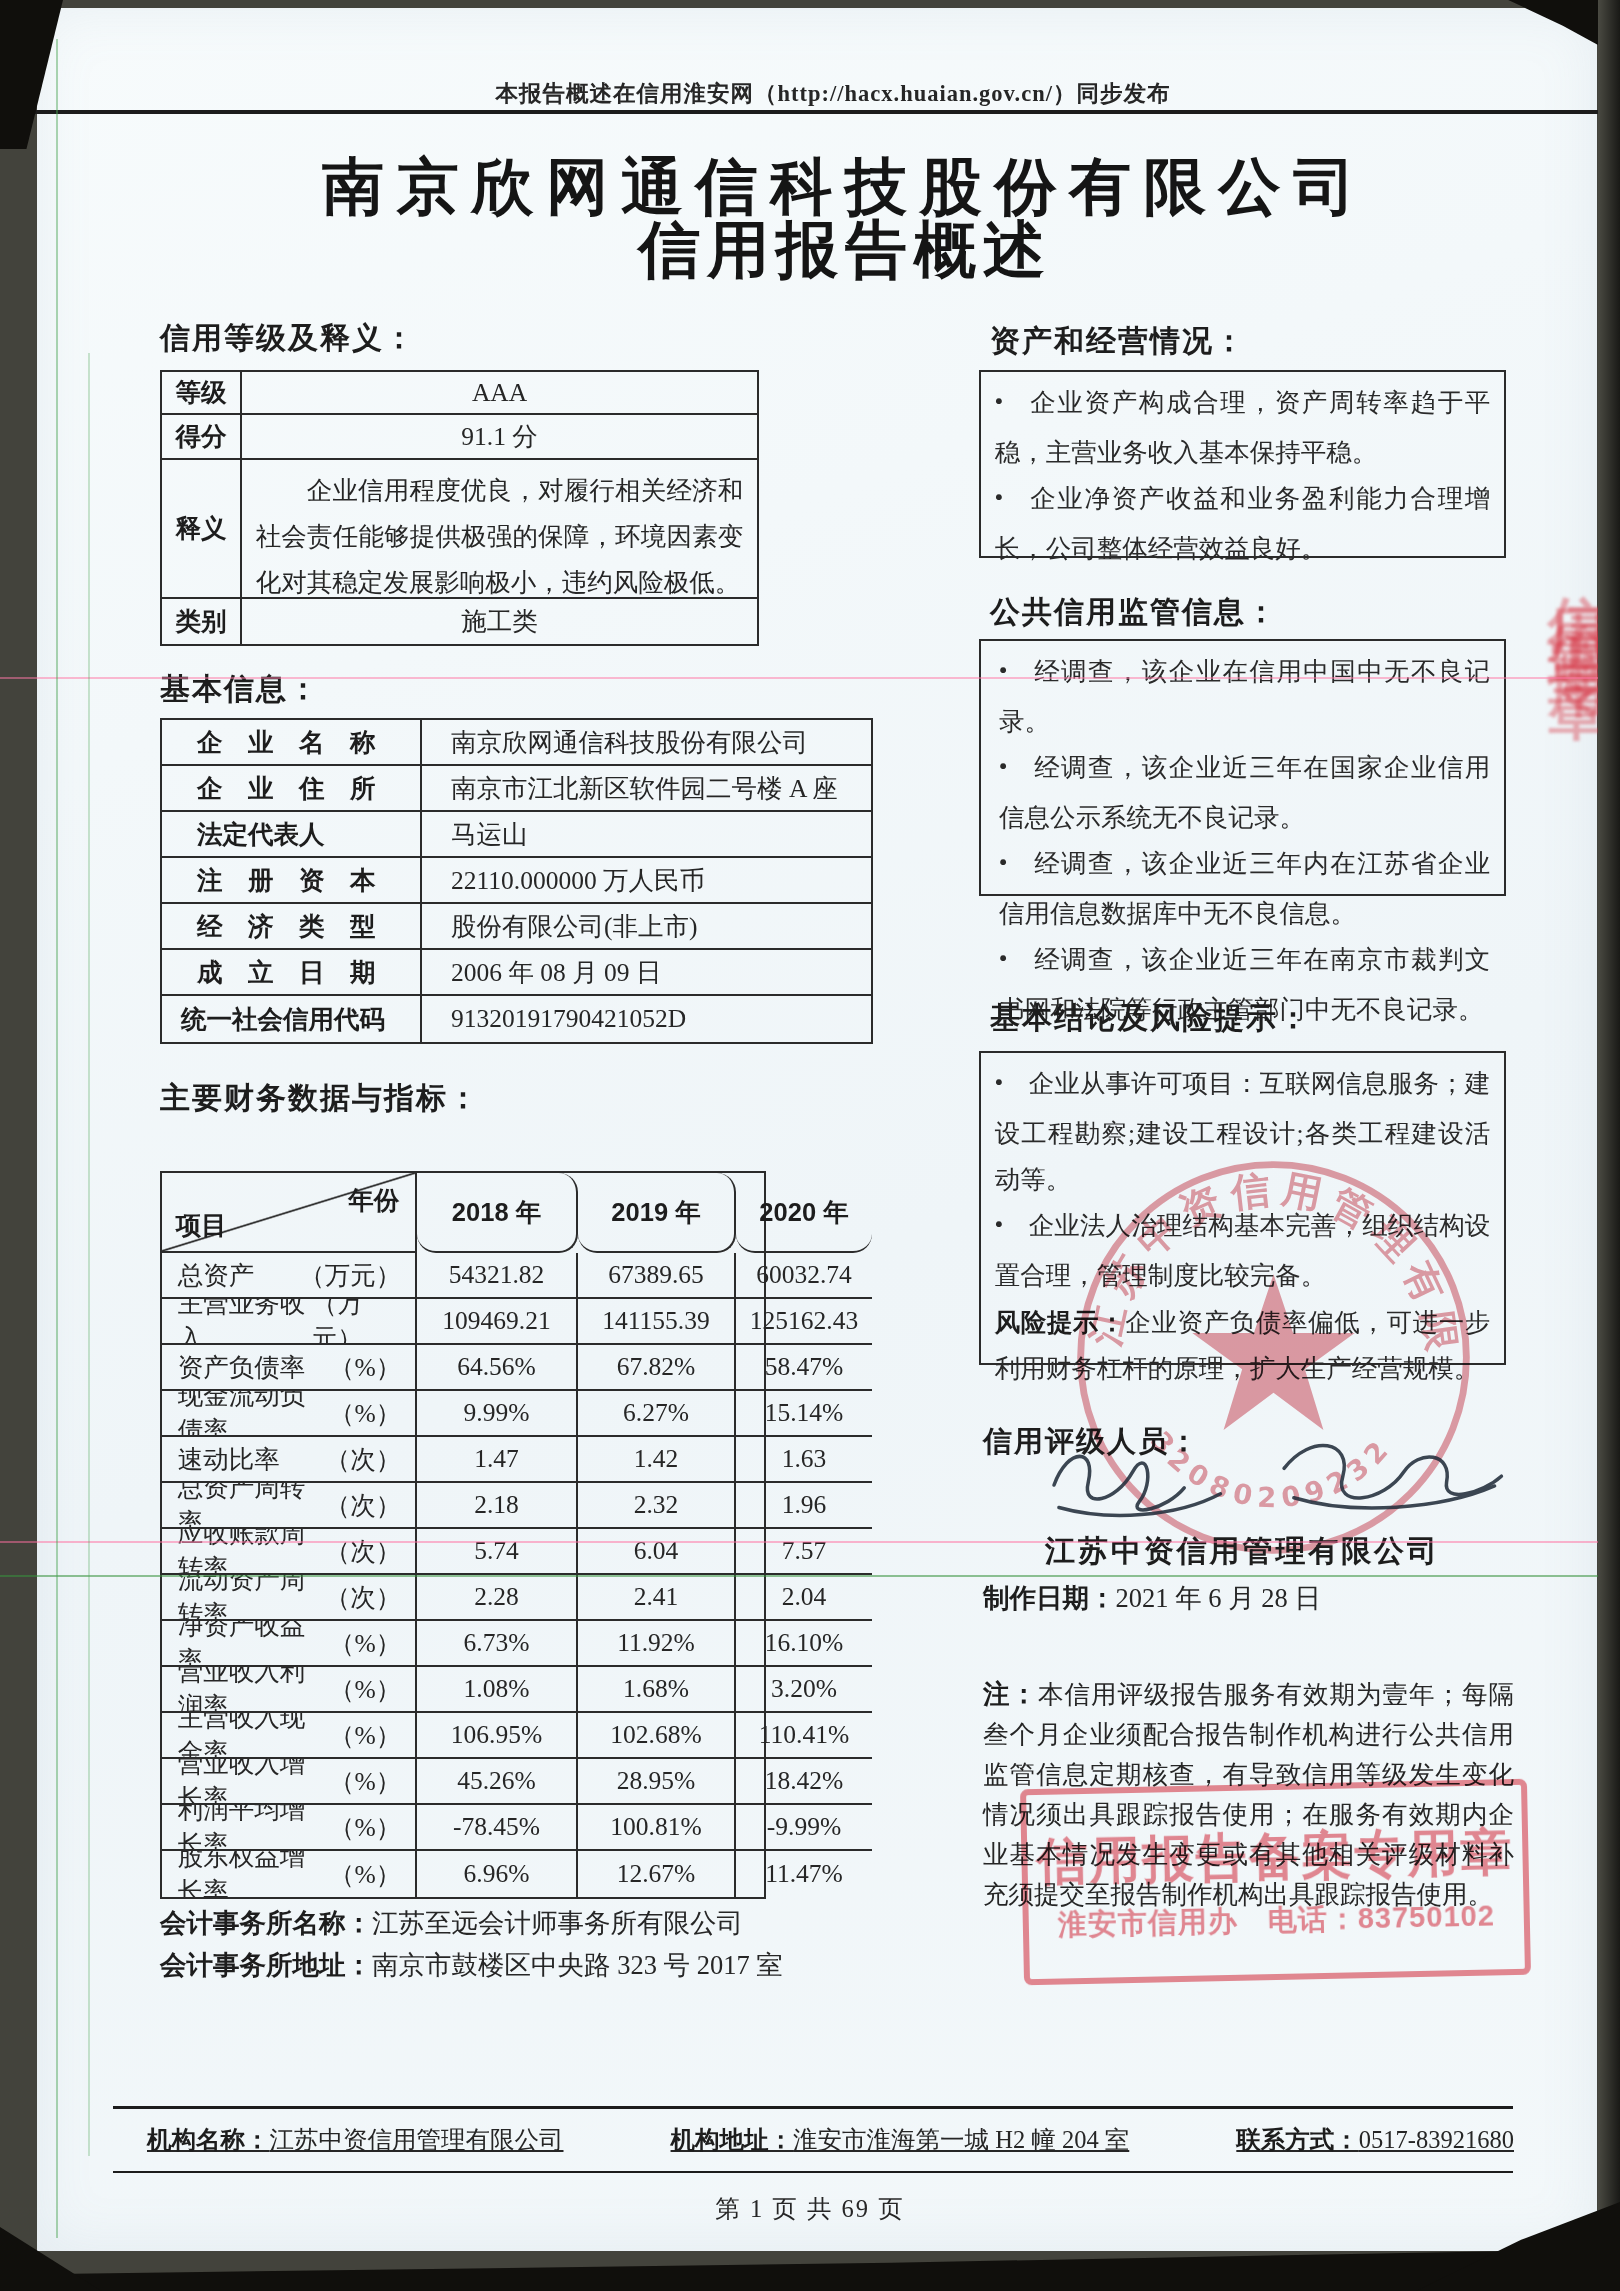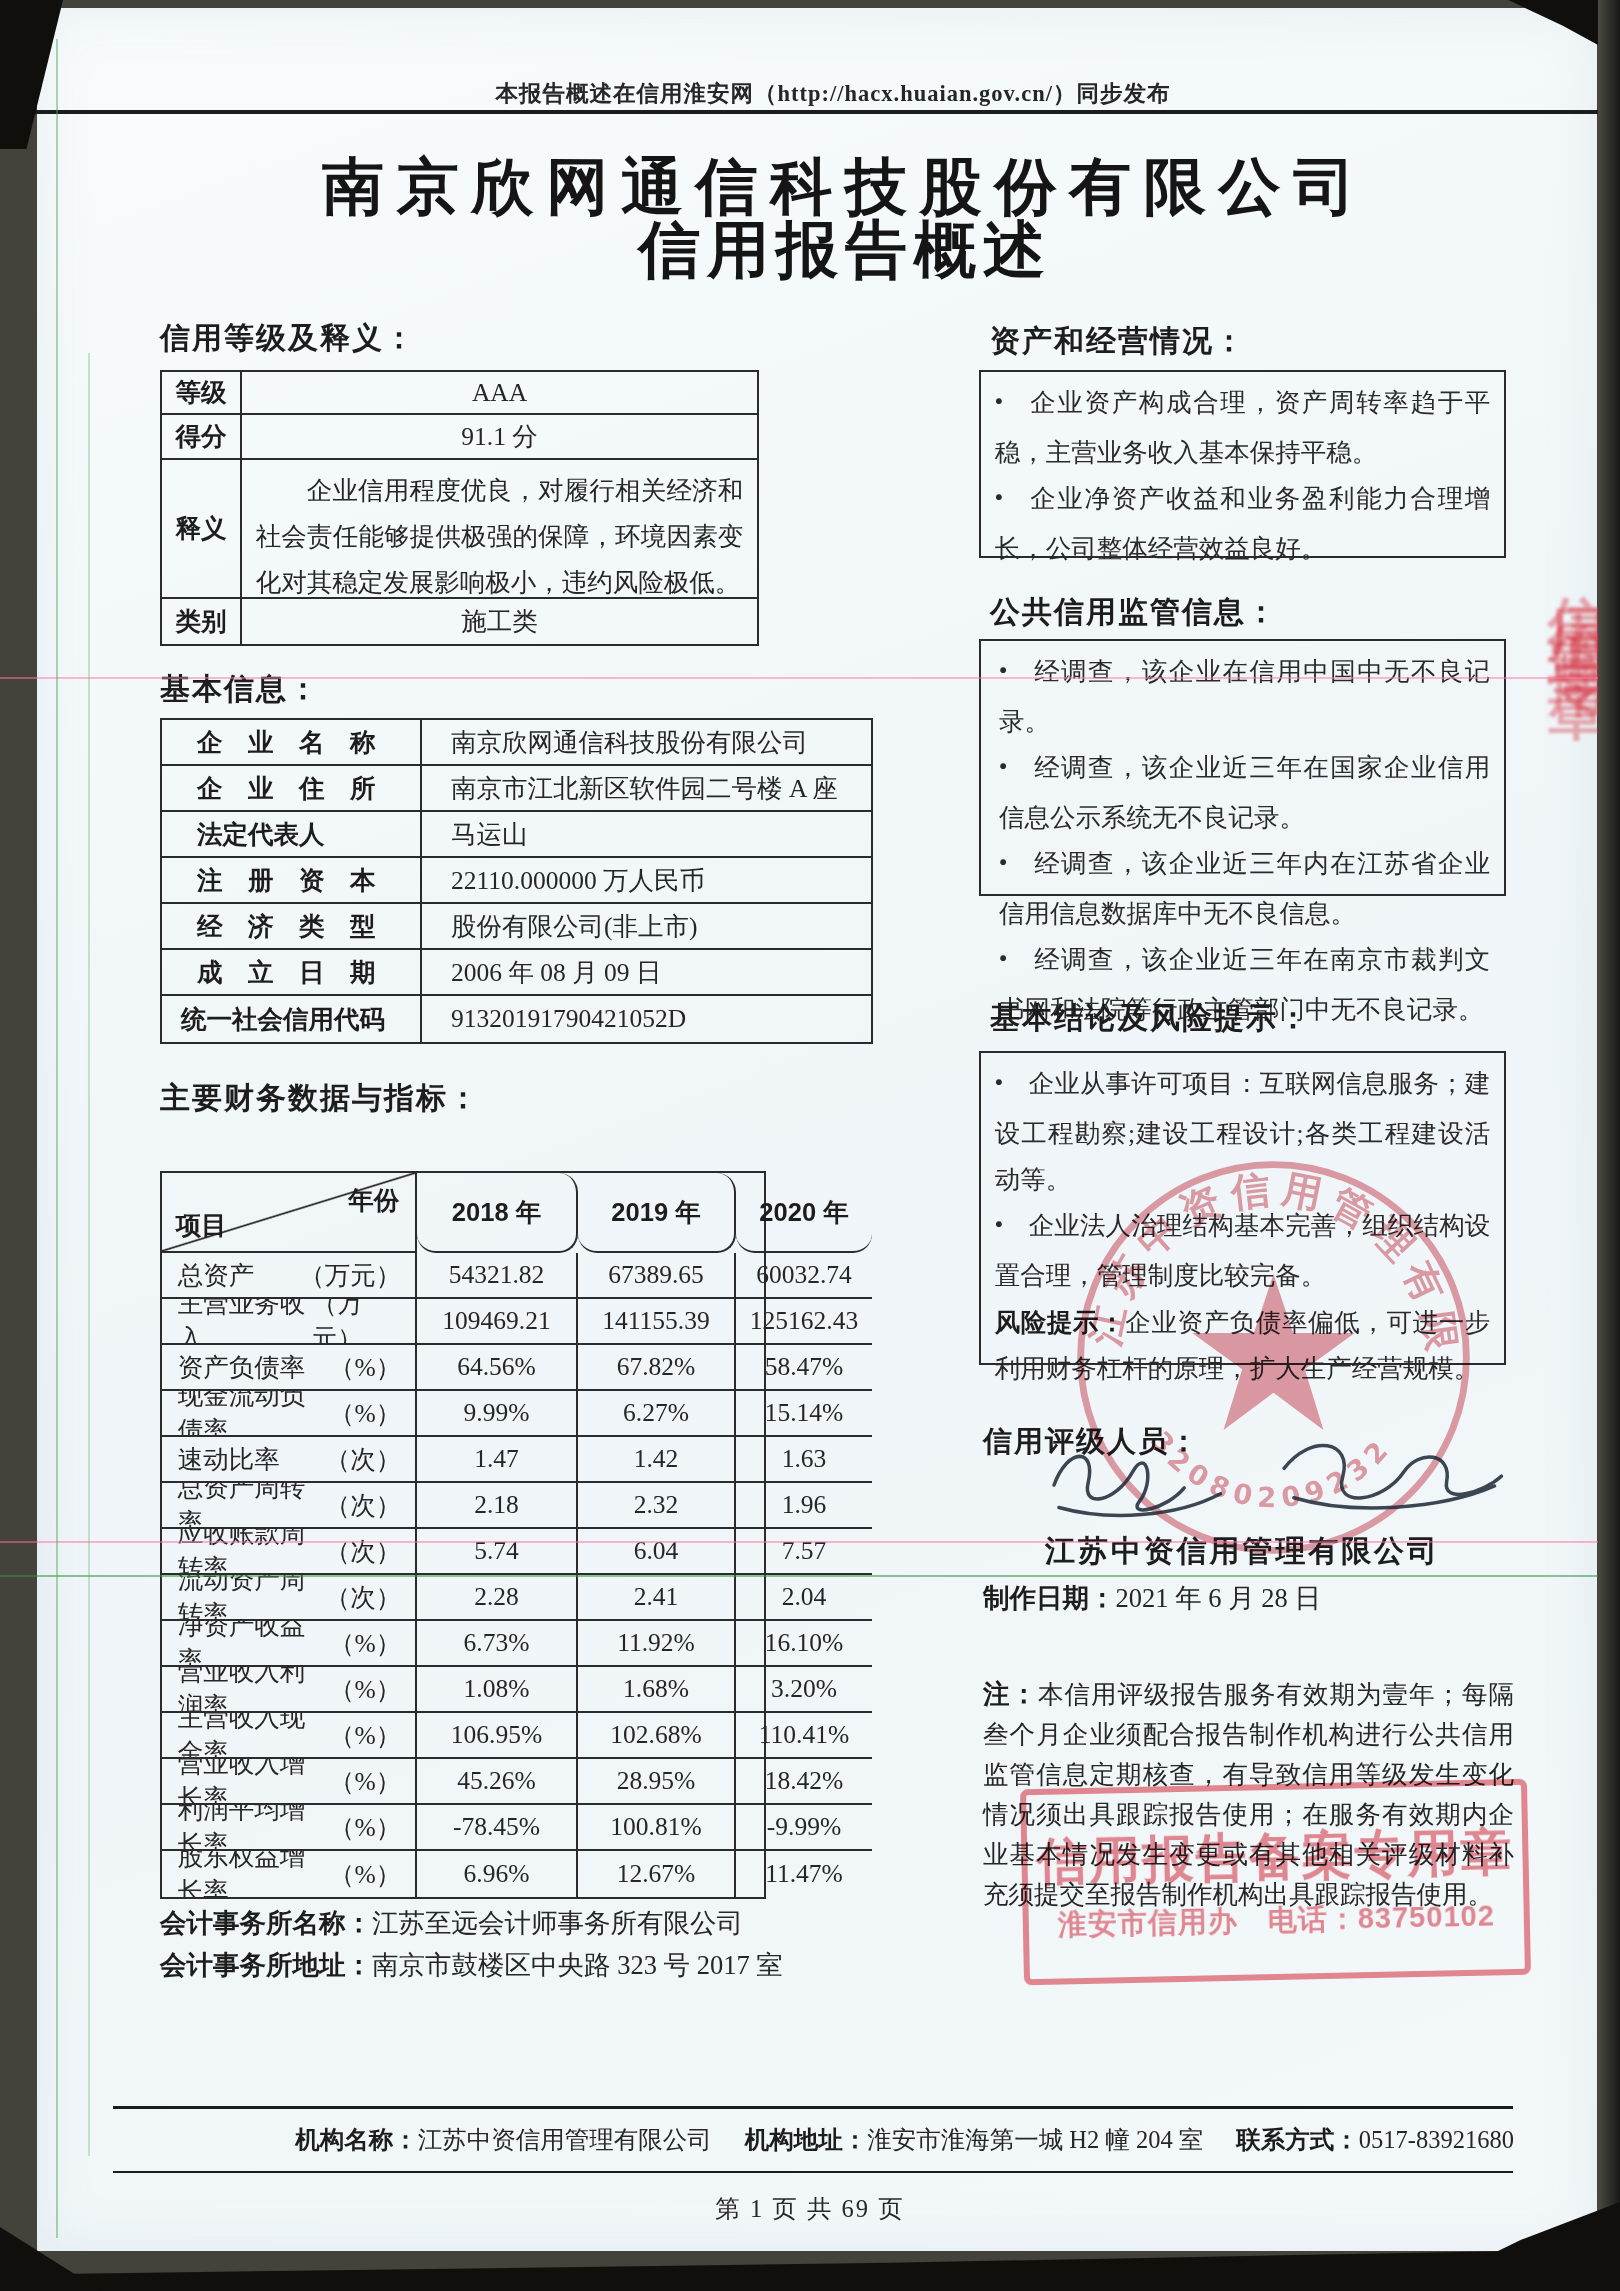--- a/index.html
+++ b/index.html
@@ -285,21 +285,21 @@
   <p class="abs" style="left:983px;top:1674px;width:531px;font-size:25.5px;line-height:40px;text-align:justify;margin:0;"><b class="hd" style="font-size:26.5px;">注：</b><span>本信用评级报告服务有效期为壹年；每隔叁个月企业须配合报告制作机构进行公共信用监管信息定期核查，有导致信用等级发生变化情况须出具跟踪报告使用；在服务有效期内企业基本情况发生变更或有其他相关评级材料补充须提交至报告制作机构出具跟踪报告使用。</span></p>
 
   <div class="stamp-rect">
     <div class="l1">信用报告备案专用章</div>
     <div class="l2">淮安市信用办　电话：83750102</div>
   </div>
 
   <div class="edge-frag">信用管理专用章</div>
 
   <div class="rule" style="left:113px;top:2106px;width:1400px;height:2.9px;"></div>
-  <div class="abs" style="left:147px;top:2123px;width:1367px;display:flex;justify-content:flex-end;gap:33px;font-size:24.5px;white-space:nowrap;">
+  <div class="abs" style="left:147px;top:2123px;width:1367px;display:flex;justify-content:space-between;gap:33px;font-size:24.5px;white-space:nowrap;text-decoration:underline;">
     <span><b class="hd" style="font-size:24.5px;">机构名称：</b><span>江苏中资信用管理有限公司</span></span>
     <span><b class="hd" style="font-size:24.5px;">机构地址：</b><span>淮安市淮海第一城 H2 幢 204 室</span></span>
     <span><b class="hd" style="font-size:24.5px;">联系方式：</b><span>0517-83921680</span></span>
   </div>
   <div class="rule" style="left:113px;top:2171px;width:1400px;height:2px;"></div>
   <div class="abs" style="left:0;top:2192px;width:1620px;text-align:center;font-size:24.5px;letter-spacing:2px;">第 1 页 共 69 页</div>
 
   <div class="hline" style="top:677px;background:rgba(255,120,165,.5);"></div>
   <div class="hline" style="top:1541px;background:rgba(255,110,160,.5);"></div>
   <div class="hline" style="top:1575px;background:rgba(55,145,60,.55);"></div>

